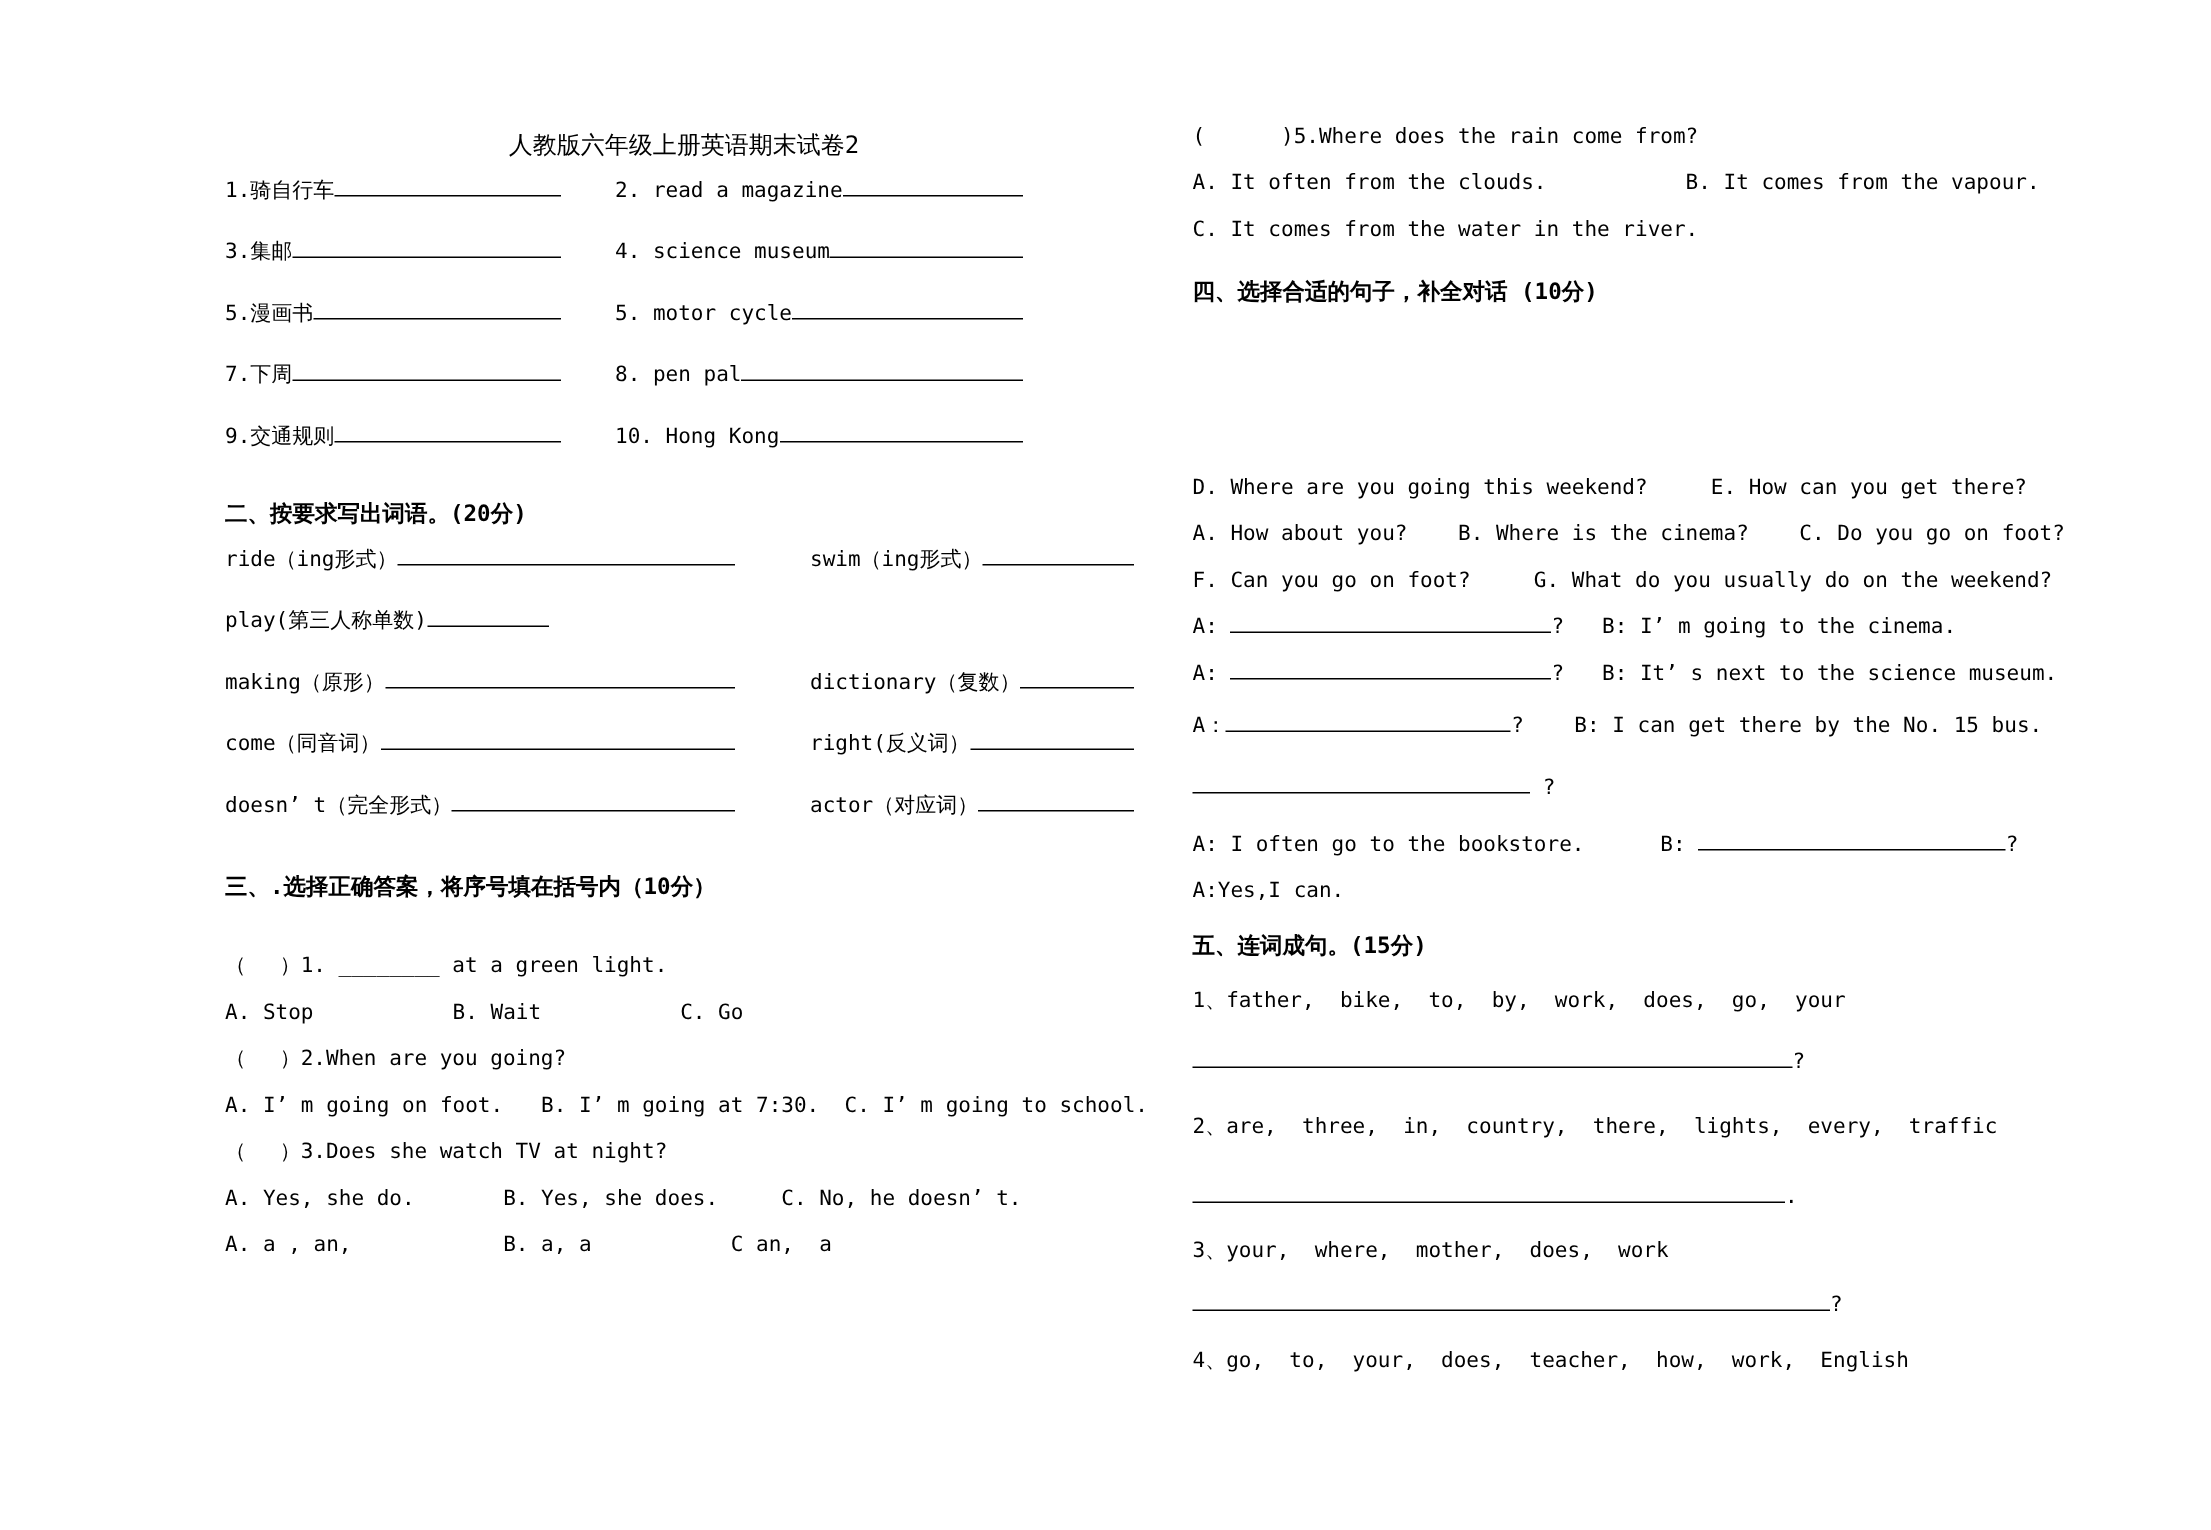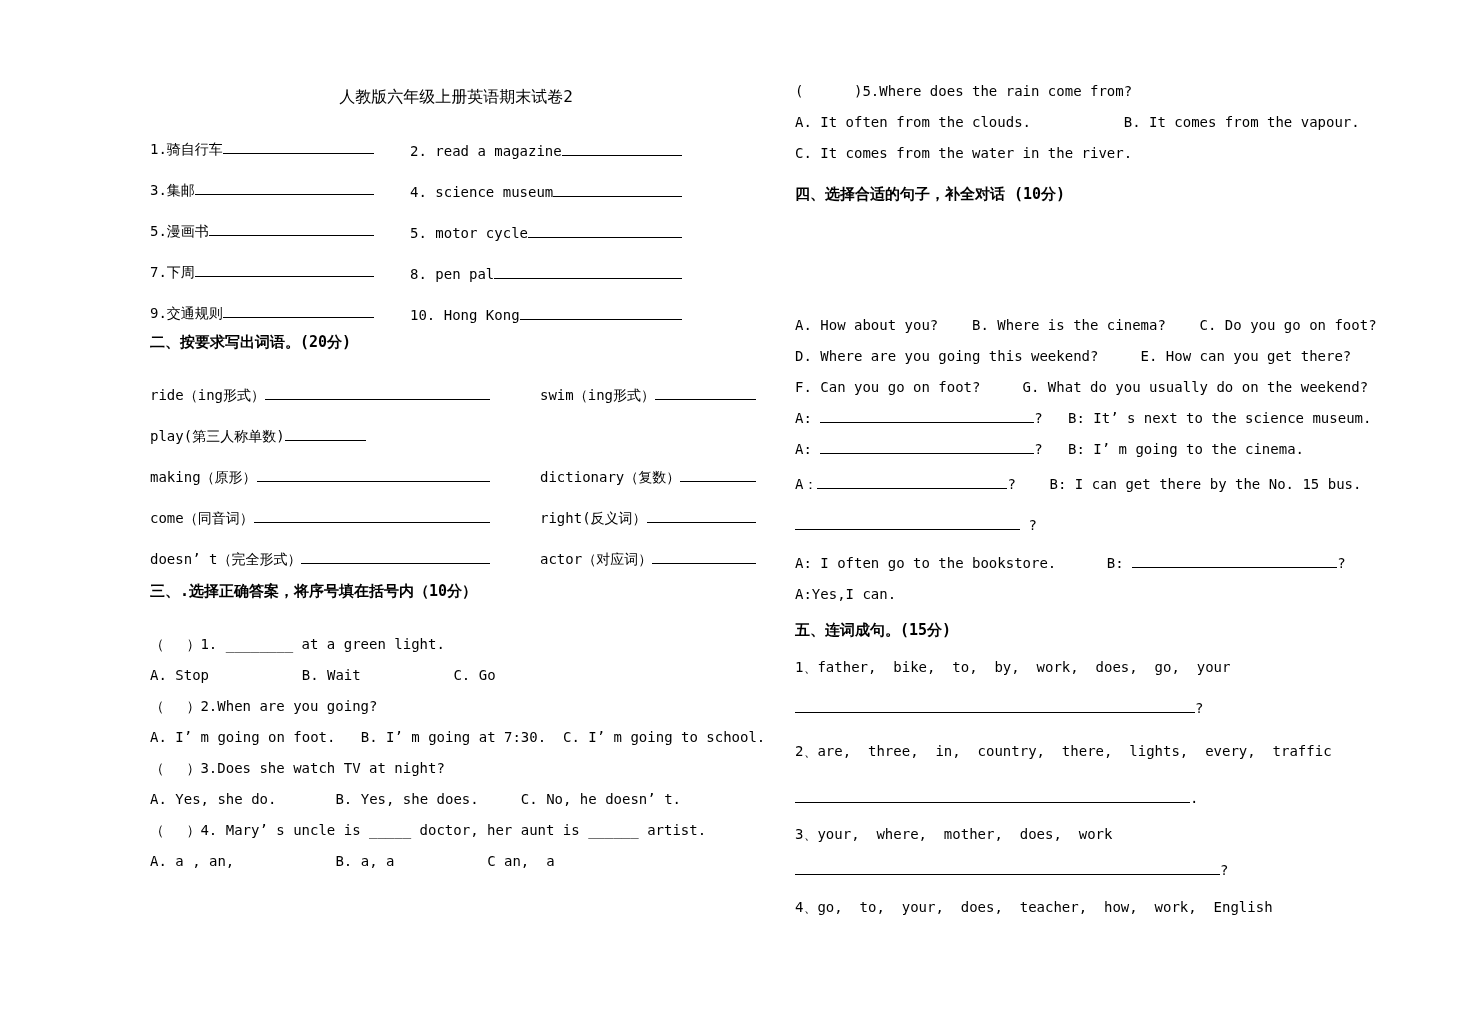--- a/index.html
+++ b/index.html
@@ -7,21 +7,21 @@
     width:1474px;height:1020px;background:#ffffff;color:#000;
     font-family:"DejaVu Sans Mono","Liberation Mono",monospace;
     position:relative;overflow:hidden;
   }
   .col{position:absolute;top:0;}
   .col-left{left:150px;width:612px;}
   .col-right{left:795px;width:572px;}
   .title{margin-top:84px;height:26px;line-height:26px;text-align:center;font-weight:normal;font-size:16px;white-space:pre;}
   .h{height:31px;line-height:31px;font-weight:bold;font-size:15px;white-space:pre;}
   .line31{height:31px;line-height:31px;white-space:pre;font-size:14px;}
-  .frow{display:flex;height:41px;align-items:flex-end;font-size:14px;}
+  .frow{display:flex;height:41px;align-items:flex-start;font-size:14px;}
   .cell{display:flex;align-items:baseline;}
   .lbl{white-space:pre;flex:0 0 auto;}
   .fill{flex:1 1 auto;border-bottom:1px solid #000;height:12px;}
   .s1row .c1a{width:224px;margin-right:36px;}
   .s1row .c1b{width:272px;}
   .s2row .c1a{width:340px;margin-right:50px;}
   .s2row .c1b{width:216px;}
   .ub{display:inline-block;border-bottom:1px solid #000;height:12px;vertical-align:baseline;}
 </style>
 </head>
@@ -134,41 +134,40 @@
   </div>
 
   <div class="h" style="margin-top:7px">三、.选择正确答案，将序号填在括号内（10分）</div>
   <div style="margin-top:22px">
     <div class="line31">（　 ）1. ________ at a green light.</div>
     <div class="line31">A. Stop           B. Wait           C. Go</div>
     <div class="line31">（　 ）2.When are you going?</div>
     <div class="line31">A. I’ m going on foot.   B. I’ m going at 7:30.  C. I’ m going to school.</div>
     <div class="line31">（　 ）3.Does she watch TV at night?</div>
     <div class="line31">A. Yes, she do.       B. Yes, she does.     C. No, he doesn’ t.</div>
-    <div class="line31">（　 ）4. Mary’ s uncle is _____ doctor, her aunt is ______ artist.</div>
     <div class="line31">A. a , an,            B. a, a           C an,  a</div>
   </div>
 </div>
 
 <div class="col col-right">
   <div class="line31" style="margin-top:76px">(      )5.Where does the rain come from?</div>
   <div class="line31">A. It often from the clouds.           B. It comes from the vapour.</div>
   <div class="line31">C. It comes from the water in the river.</div>
 
   <div class="h" style="margin-top:10px">四、选择合适的句子，补全对话 (10分)</div>
 
   <div style="margin-top:100px">
+    <div class="line31">D. Where are you going this weekend?     E. How can you get there?</div>
     <div class="line31">A. How about you?    B. Where is the cinema?    C. Do you go on foot?</div>
-    <div class="line31">D. Where are you going this weekend?     E. How can you get there?</div>
     <div class="line31">F. Can you go on foot?     G. What do you usually do on the weekend?</div>
   </div>
 
   <div>
+    <div class="line31"><span>A: </span><span class="ub" style="width:214px"></span><span>?   B: I’ m going to the cinema.</span></div>
     <div class="line31"><span>A: </span><span class="ub" style="width:214px"></span><span>?   B: It’ s next to the science museum.</span></div>
-    <div class="line31"><span>A: </span><span class="ub" style="width:214px"></span><span>?   B: I’ m going to the cinema.</span></div>
     <div class="line31" style="margin-top:4px"><span>A：</span><span class="ub" style="width:190px"></span><span>?    B: I can get there by the No. 15 bus.</span></div>
     <div class="line31" style="margin-top:10px"><span></span><span class="ub" style="width:225px"></span><span> ?</span></div>
     <div class="line31" style="margin-top:7px"><span>A: I often go to the bookstore.      B: </span><span class="ub" style="width:205px"></span><span>?</span></div>
     <div class="line31">A:Yes,I can.</div>
   </div>
 
   <div class="h" style="margin-top:5px">五、连词成句。(15分)</div>
   <div>
     <div class="line31" style="margin-top:6px">1、father,  bike,  to,  by,  work,  does,  go,  your</div>
     <div class="line31" style="margin-top:10px"><span class="ub" style="width:400px"></span><span>?</span></div>

